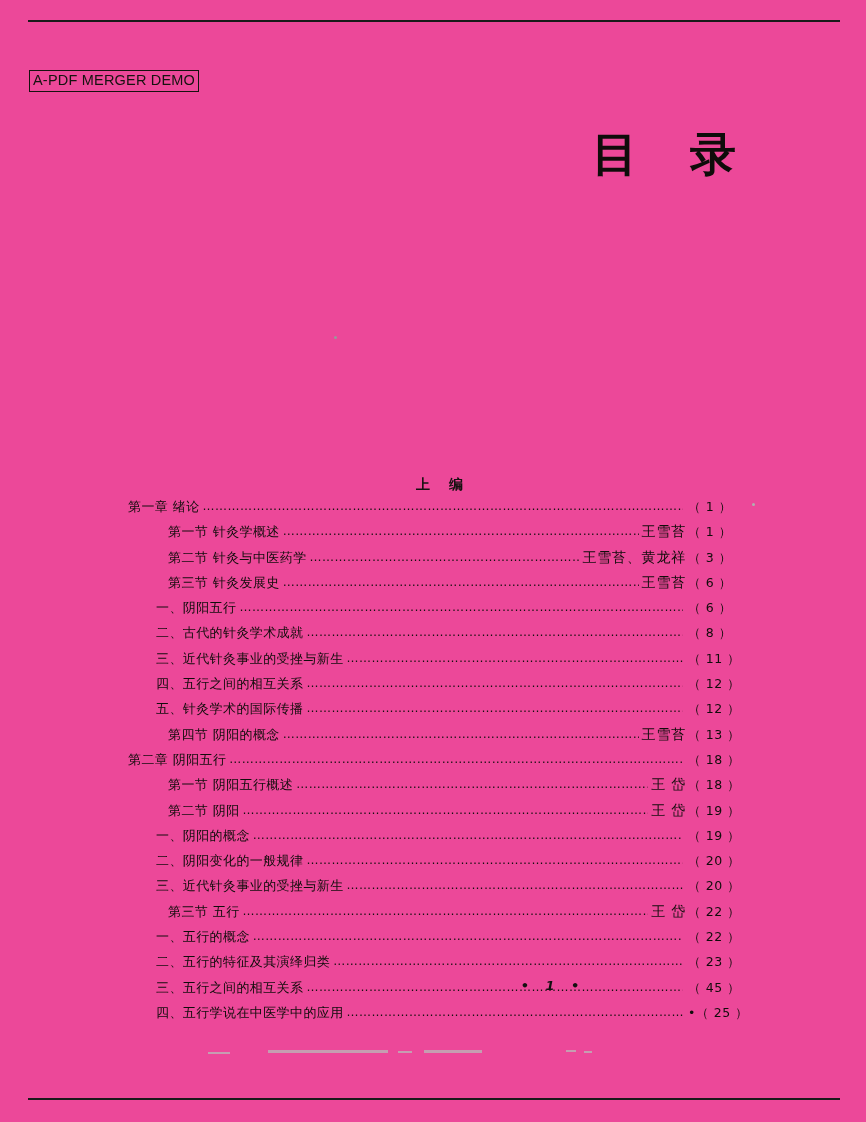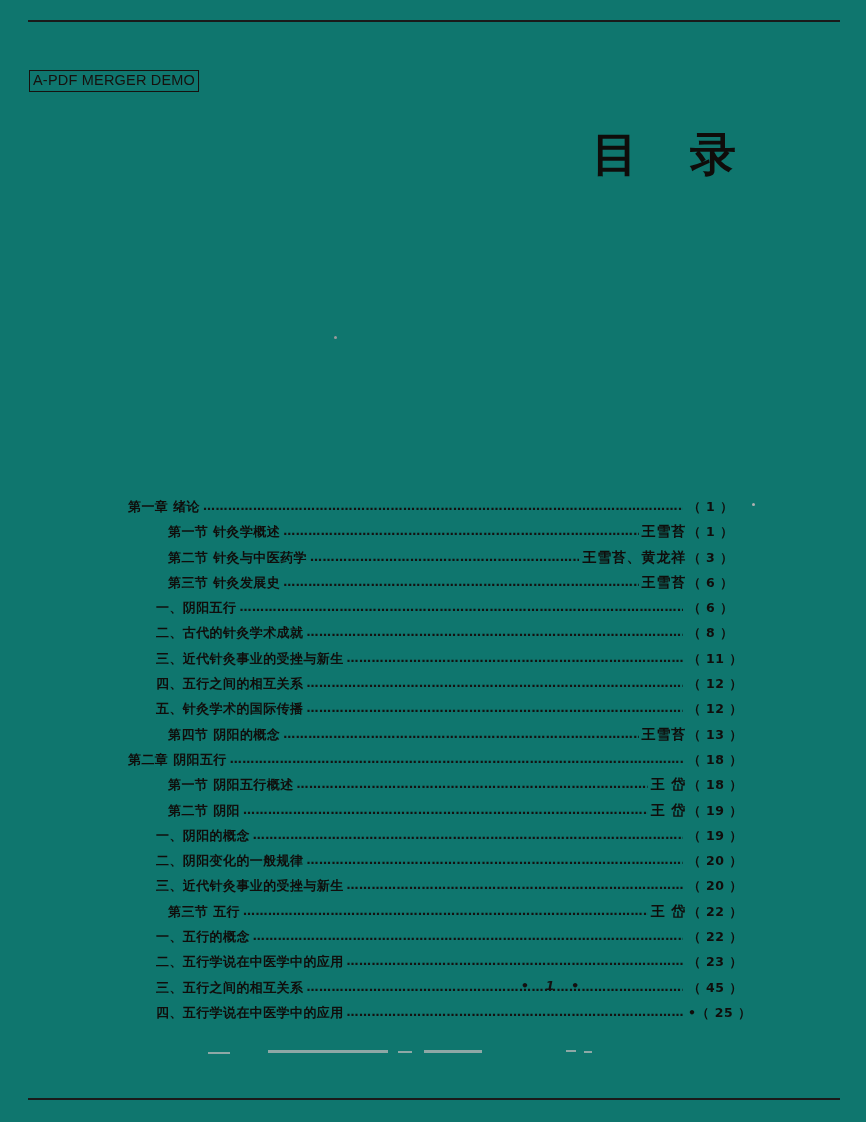--- a/index.html
+++ b/index.html
@@ -12,21 +12,21 @@
     height: 1122px;
     position: relative;
     font-family: "DejaVu Sans", sans-serif;
     color: #100d0b;
     overflow: hidden;
   }
 
   .page {
     position: absolute;
     inset: 0;
-    background: #0f766e;
+    background: #ec4899;
   }
 
   
   .top-rule {
     position: absolute;
     left: 28px;
     top: 20px;
     width: 812px;
     height: 2px;
     background: #1a1a1a;
@@ -107,21 +107,21 @@
     left: 128px;
     top: 498px;
     width: 618px;
   }
 
   .toc-row {
     display: flex;
     align-items: baseline;
     height: 25.3px;
     font-size: 13px;
-    font-weight: bold;
+    font-weight: normal;
     color: #100d0b;
     white-space: nowrap;
   }
 
   .toc-row .lbl {
     flex: 0 0 auto;
     letter-spacing: 0.4px;
   }
   .toc-row .leader {
     flex: 1 1 auto;
@@ -188,20 +188,21 @@
 
   <div class="top-rule"></div>
 
   <div class="demo-stamp">A-PDF MERGER DEMO</div>
 
   <div class="doc-heading">目  录</div>
 
   <div class="faint-dot"></div>
   <div class="faint-dot2"></div>
 
+  <div class="part-label">上  编</div>
 
   <div class="toc">
       <div class="toc-row lvl-chapter">
         <span class="lbl">第一章  绪论</span>
         <span class="leader">…………………………………………………………………………………………………………………………………</span>
         <span class="author"></span>
         <span class="pg">（ 1 ）</span>
       </div>
       <div class="toc-row lvl-section">
         <span class="lbl">第一节  针灸学概述</span>
@@ -299,21 +300,21 @@
         <span class="author">王  岱</span>
         <span class="pg">（ 22 ）</span>
       </div>
       <div class="toc-row lvl-item">
         <span class="lbl">一、五行的概念</span>
         <span class="leader">…………………………………………………………………………………………………………………………………</span>
         <span class="author"></span>
         <span class="pg">（ 22 ）</span>
       </div>
       <div class="toc-row lvl-item">
-        <span class="lbl">二、五行学说在中医学中的应用</span>
+        <span class="lbl">二、五行的特征及其演绎归类</span>
         <span class="leader">…………………………………………………………………………………………………………………………………</span>
         <span class="author"></span>
         <span class="pg">（ 23 ）</span>
       </div>
       <div class="toc-row lvl-item">
         <span class="lbl">三、五行之间的相互关系</span>
         <span class="leader">…………………………………………………………………………………………………………………………………</span>
         <span class="author"></span>
         <span class="pg">（ 45 ）</span>
       </div>

